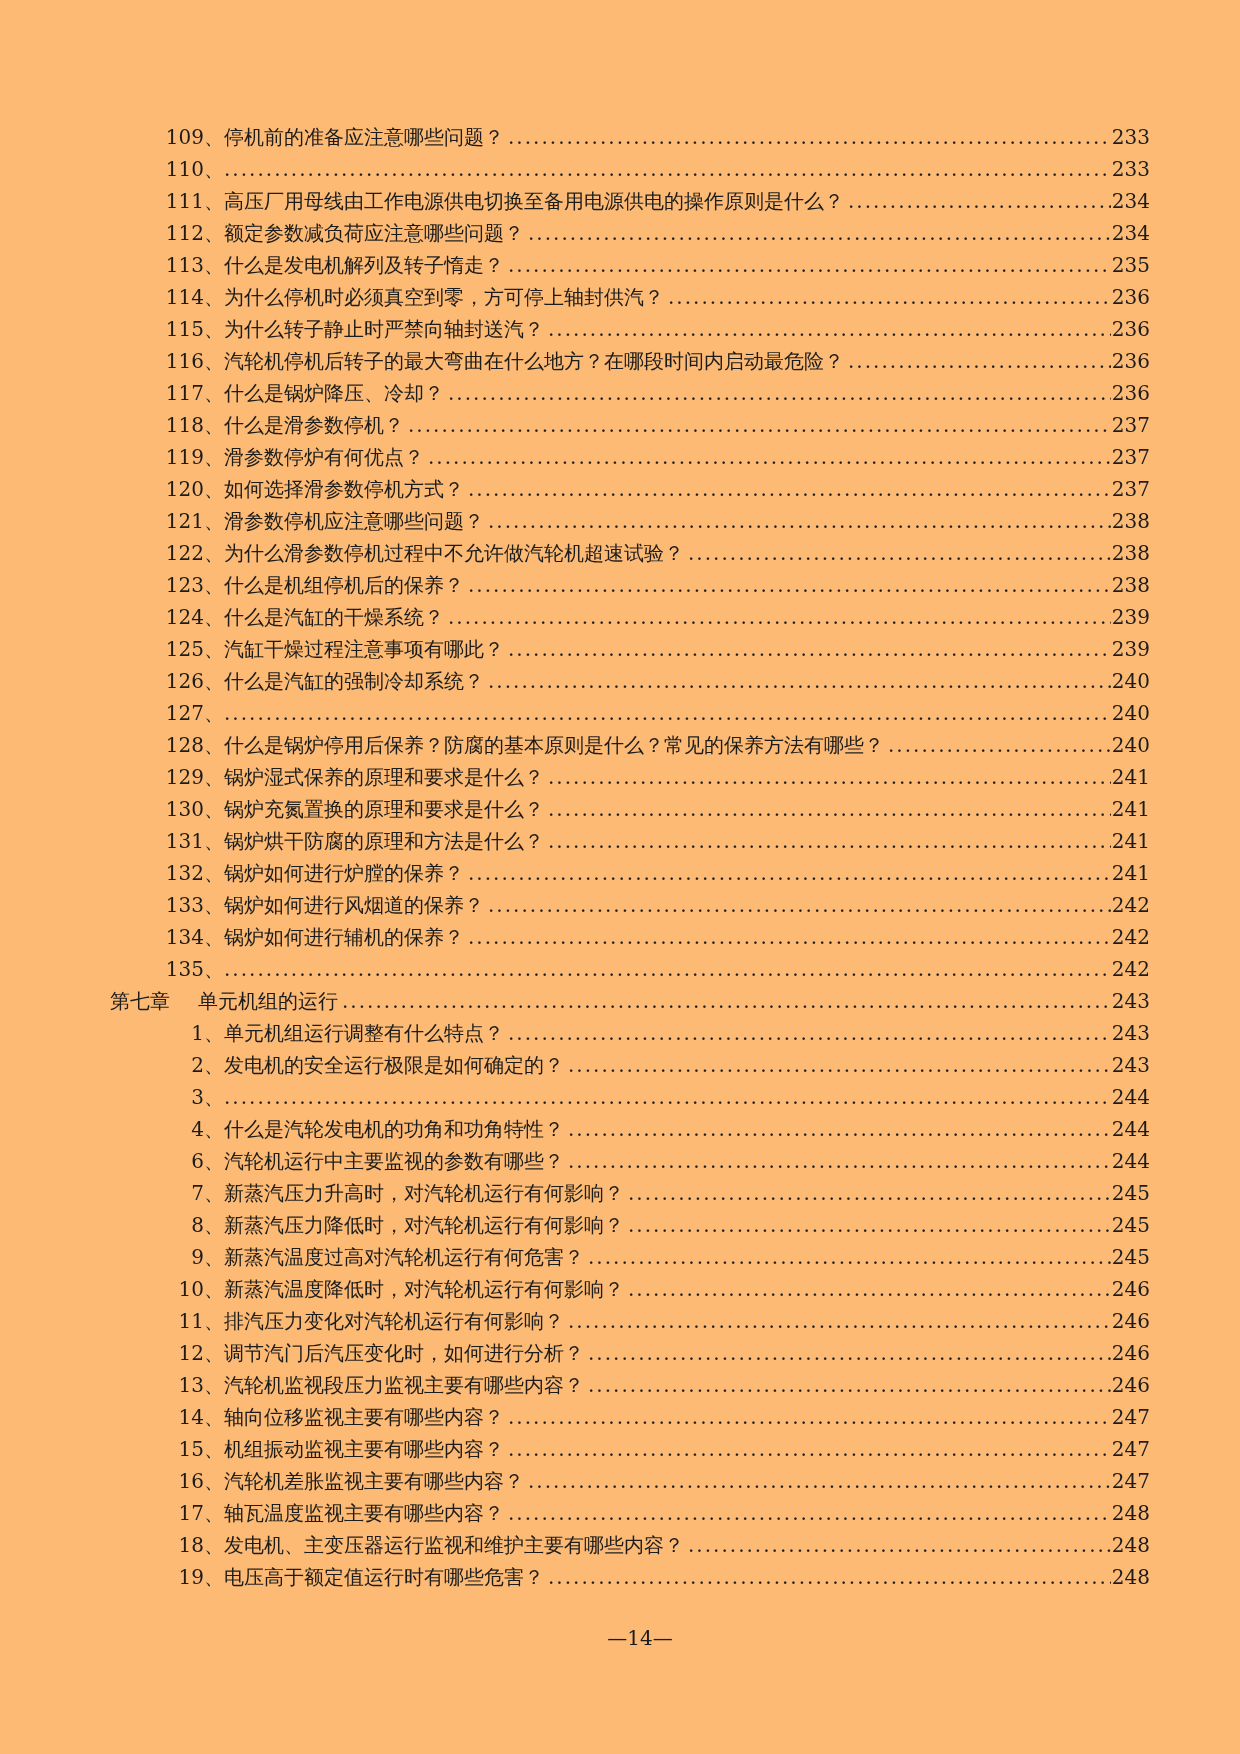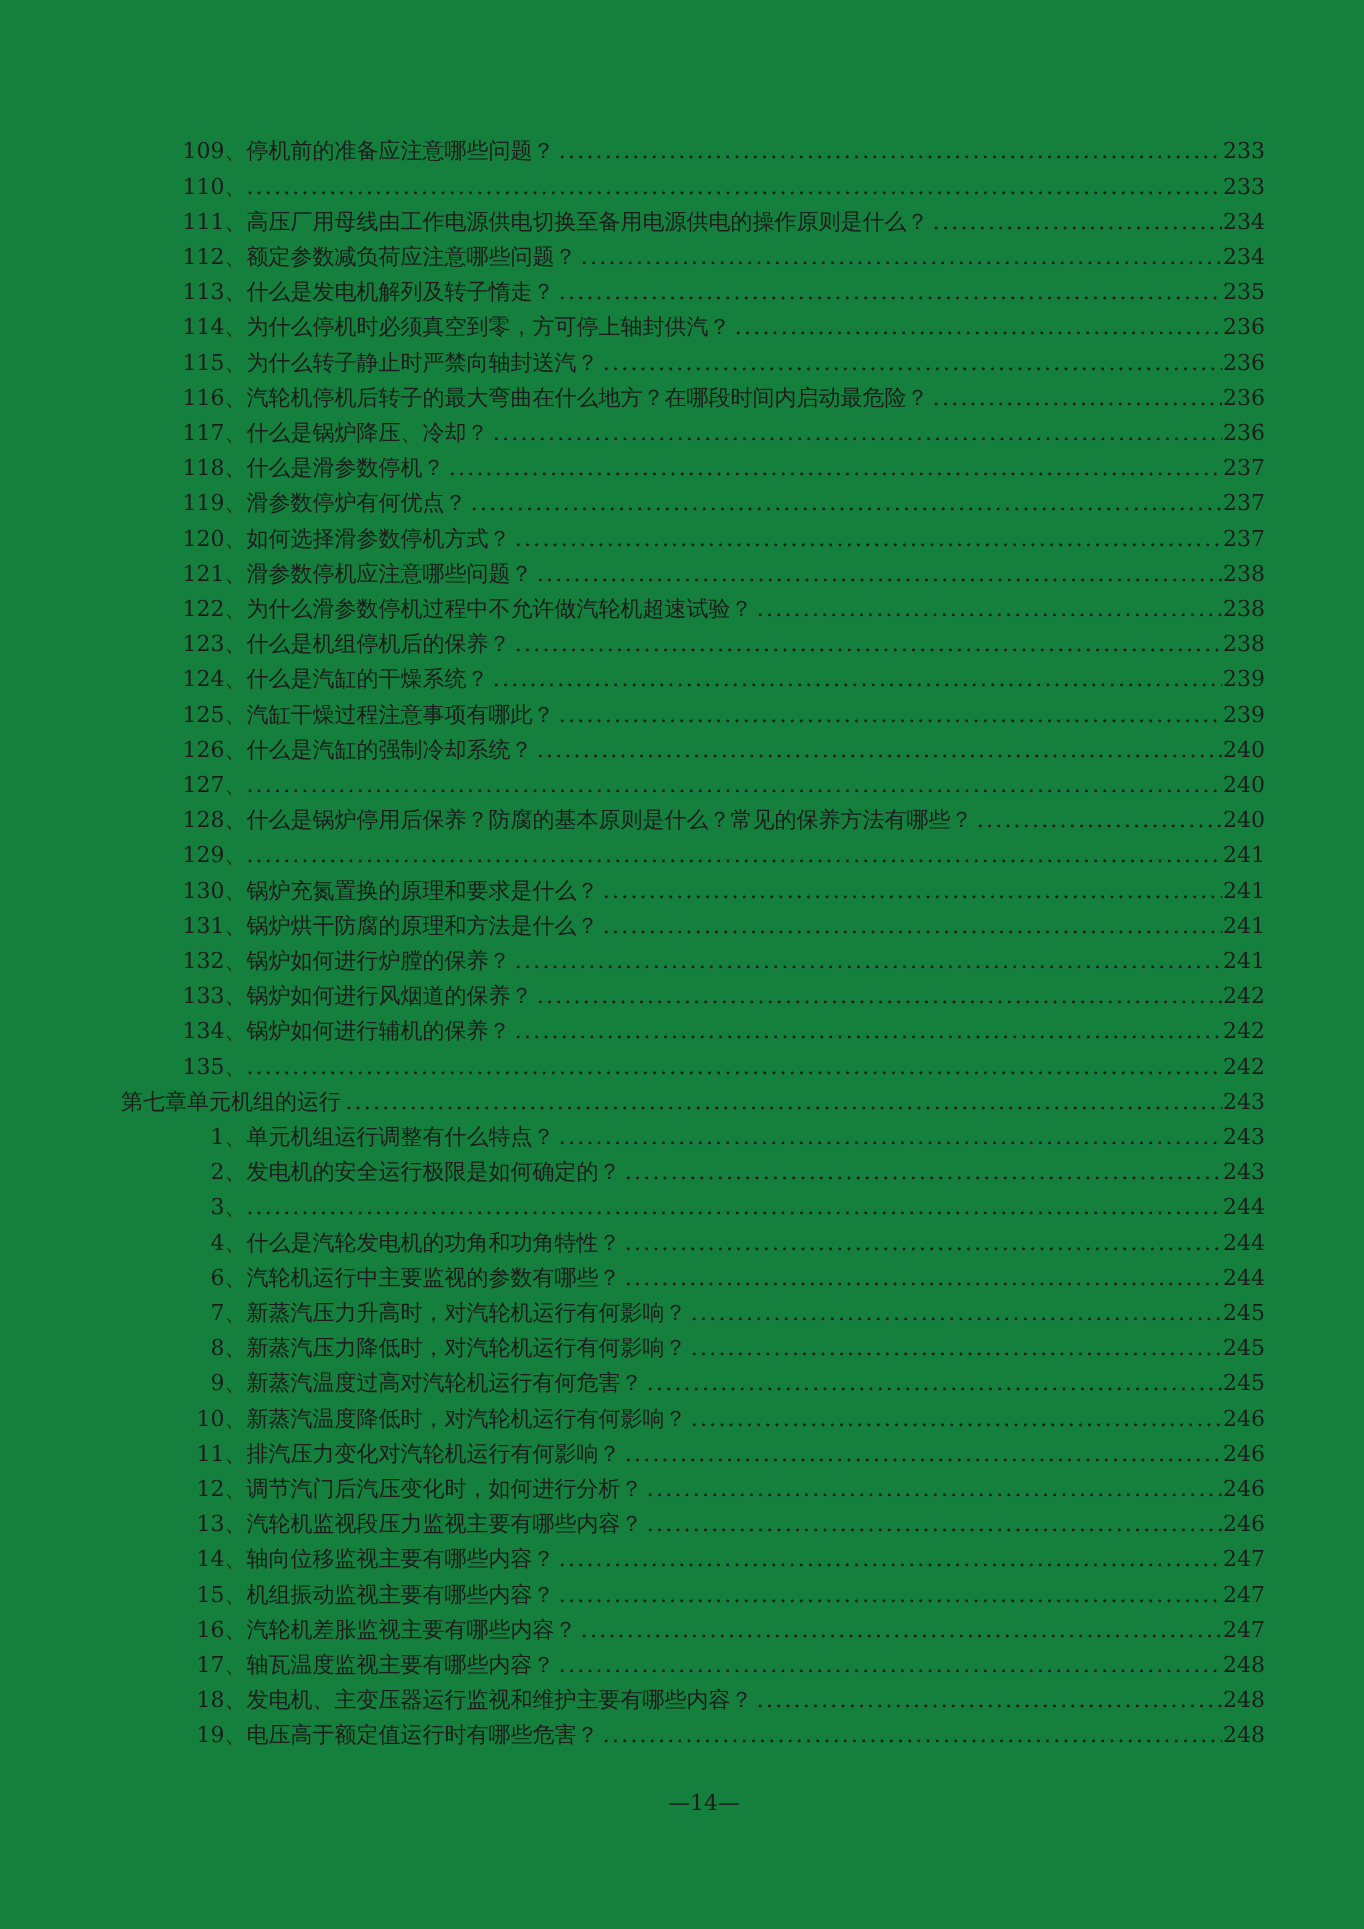--- a/index.html
+++ b/index.html
@@ -4,21 +4,21 @@
 <style>
   * { margin: 0; padding: 0; box-sizing: border-box; }
   html, body { background: #ffffff; }
   body {
     width: 1240px; height: 1754px;
     font-family: "DejaVu Serif", "Liberation Serif", serif;
   }
   .doc-page {
     position: relative;
     width: 1240px; height: 1754px;
-    background: #15803d;
+    background: #fdba74;
     color: #1c1c1c;
     font-size: 20px;
     overflow: hidden;
   }
   .toc {
     position: absolute;
     left: 110px; top: 121px;
     width: 1040px;
   }
   .row {
@@ -26,21 +26,21 @@
     align-items: baseline;
     height: 32px;
     line-height: 32px;
     white-space: nowrap;
     overflow: hidden;
   }
   .num {
     flex: 0 0 114px;
     text-align: right;
   }
-  .row.chapter .label { margin-right: 0; }
+  .row.chapter .label { margin-right: 28px; }
   .title { flex: 0 0 auto; margin-right: 4px; }
   .leader {
     flex: 1 1 auto;
     overflow: hidden;
     min-width: 10px;
     margin-right: 1px;
   }
   .leader::after {
     content: "..................................................................................................................................................................................................................................................................................................................";
     letter-spacing: 2px;
@@ -175,20 +175,21 @@
         <span class="page-num">240</span>
       </div>
       <div class="row">
         <span class="num">128、</span>
         <span class="title">什么是锅炉停用后保养？防腐的基本原则是什么？常见的保养方法有哪些？</span>
         <span class="leader"></span>
         <span class="page-num">240</span>
       </div>
       <div class="row">
         <span class="num">129、</span>
+        <span class="title">锅炉湿式保养的原理和要求是什么？</span>
         <span class="leader"></span>
         <span class="page-num">241</span>
       </div>
       <div class="row">
         <span class="num">130、</span>
         <span class="title">锅炉充氮置换的原理和要求是什么？</span>
         <span class="leader"></span>
         <span class="page-num">241</span>
       </div>
       <div class="row">

